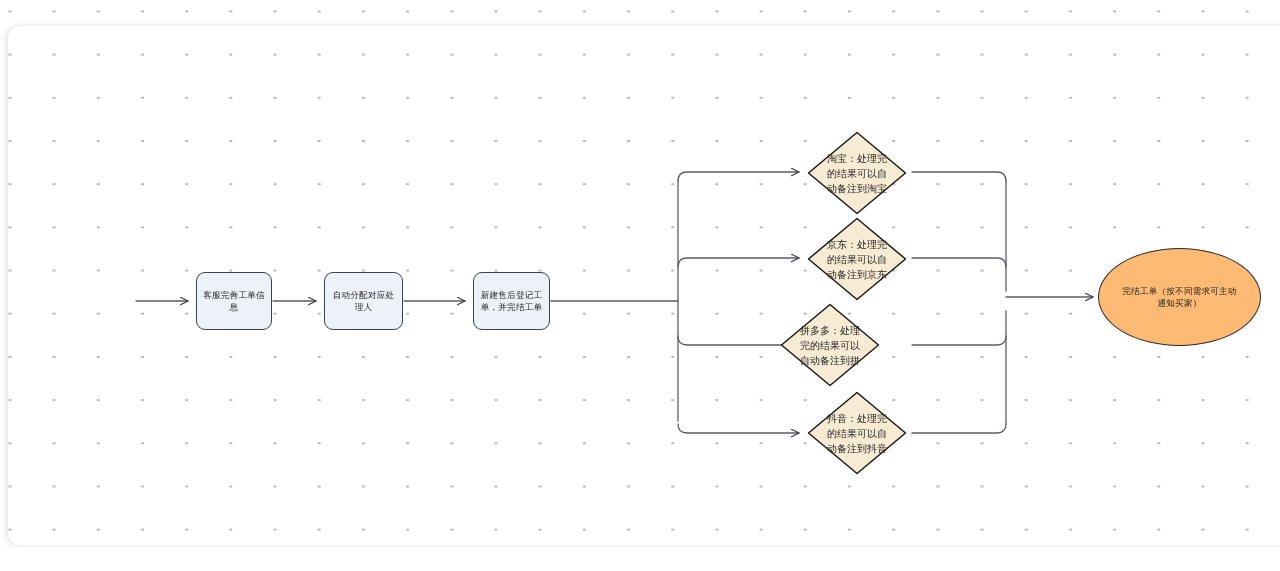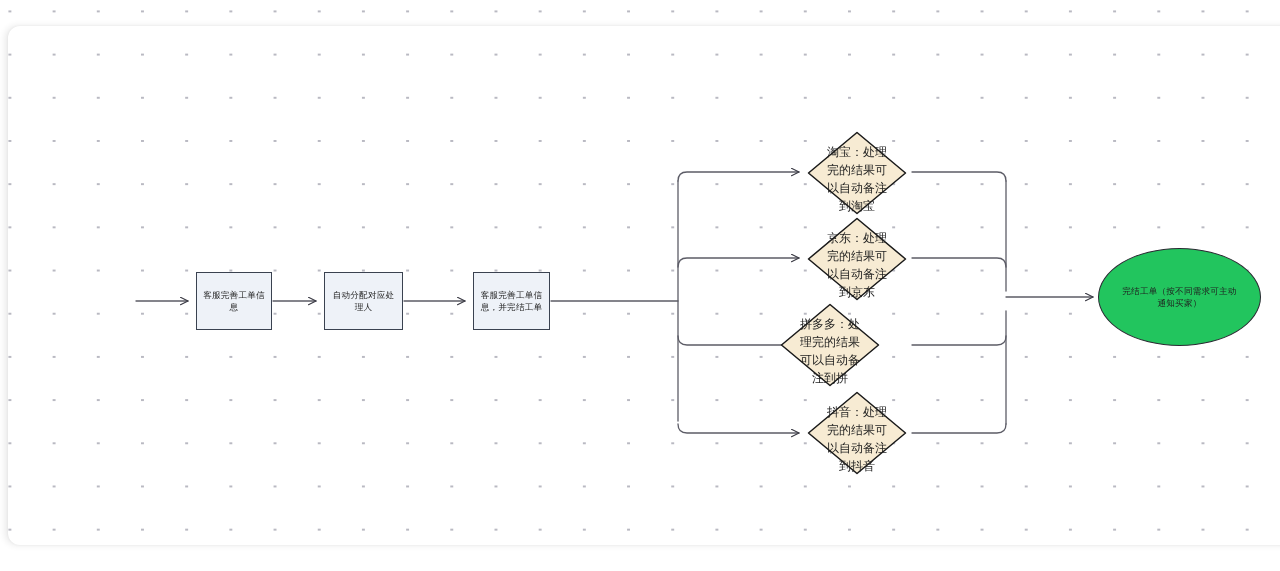--- a/index.html
+++ b/index.html
@@ -47,43 +47,43 @@
     justify-content: center;
     text-align: center;
     color: #1f1f1f;
     line-height: 1.45;
     letter-spacing: 0.2px;
   }
   .node .txt { display: block; padding: 0 6px; }
 
   .ellipse {
     border: 1.4px solid #2b2b33;
-    background: #22c55e;
+    background: #fdba74;
     border-radius: 50%;
     font-size: 8.6px;
   }
   .rect {
     border: 1.4px solid #3a4250;
     background: #eef2f8;
-    border-radius: 0;
+    border-radius: 9px;
     font-size: 8.6px;
   }
   .diamond-wrap {
     position: absolute;
   }
   .diamond-wrap svg { position: absolute; left: 0; top: 0; }
   .diamond-label {
     position: absolute;
     left: 0; top: 0;
     width: 100%; height: 100%;
     display: flex;
-    align-items: flex-end;
+    align-items: center;
     justify-content: center;
     text-align: center;
-    font-size: 12px;
+    font-size: 10px;
     line-height: 1.5;
     color: #1f1f1f;
   }
   .diamond-label .txt { display: block; width: 62px; }
 </style>
 </head>
 <body>
 
 <div id="canvas">
 
@@ -134,21 +134,21 @@
 
   <div class="node rect" style="left:196px; top:272px; width:76px; height:58px;">
     <span class="txt">客服完善工单信息</span>
   </div>
 
   <div class="node rect" style="left:324px; top:272px; width:79px; height:58px;justify-content:flex-end;">
     <span class="txt">自动分配对应处理人</span>
   </div>
 
   <div class="node rect" style="left:473px; top:272px; width:77px; height:58px;">
-    <span class="txt">客服完善工单信息，并完结工单</span>
+    <span class="txt">新建售后登记工单，并完结工单</span>
   </div>
 
   <div class="diamond-wrap" style="left:807px; top:131px; width:100px; height:84px;">
     <svg width="100" height="84" viewBox="0 0 100 84">
       <polygon points="50,1.5 98.5,42 50,82.5 1.5,42" fill="#f7ebd3" stroke="#1a1a1a" stroke-width="1.5" stroke-linejoin="round"></polygon>
     </svg>
     <div class="diamond-label">
       <span class="txt">淘宝：处理完的结果可以自动备注到淘宝</span>
     </div>
   </div>

